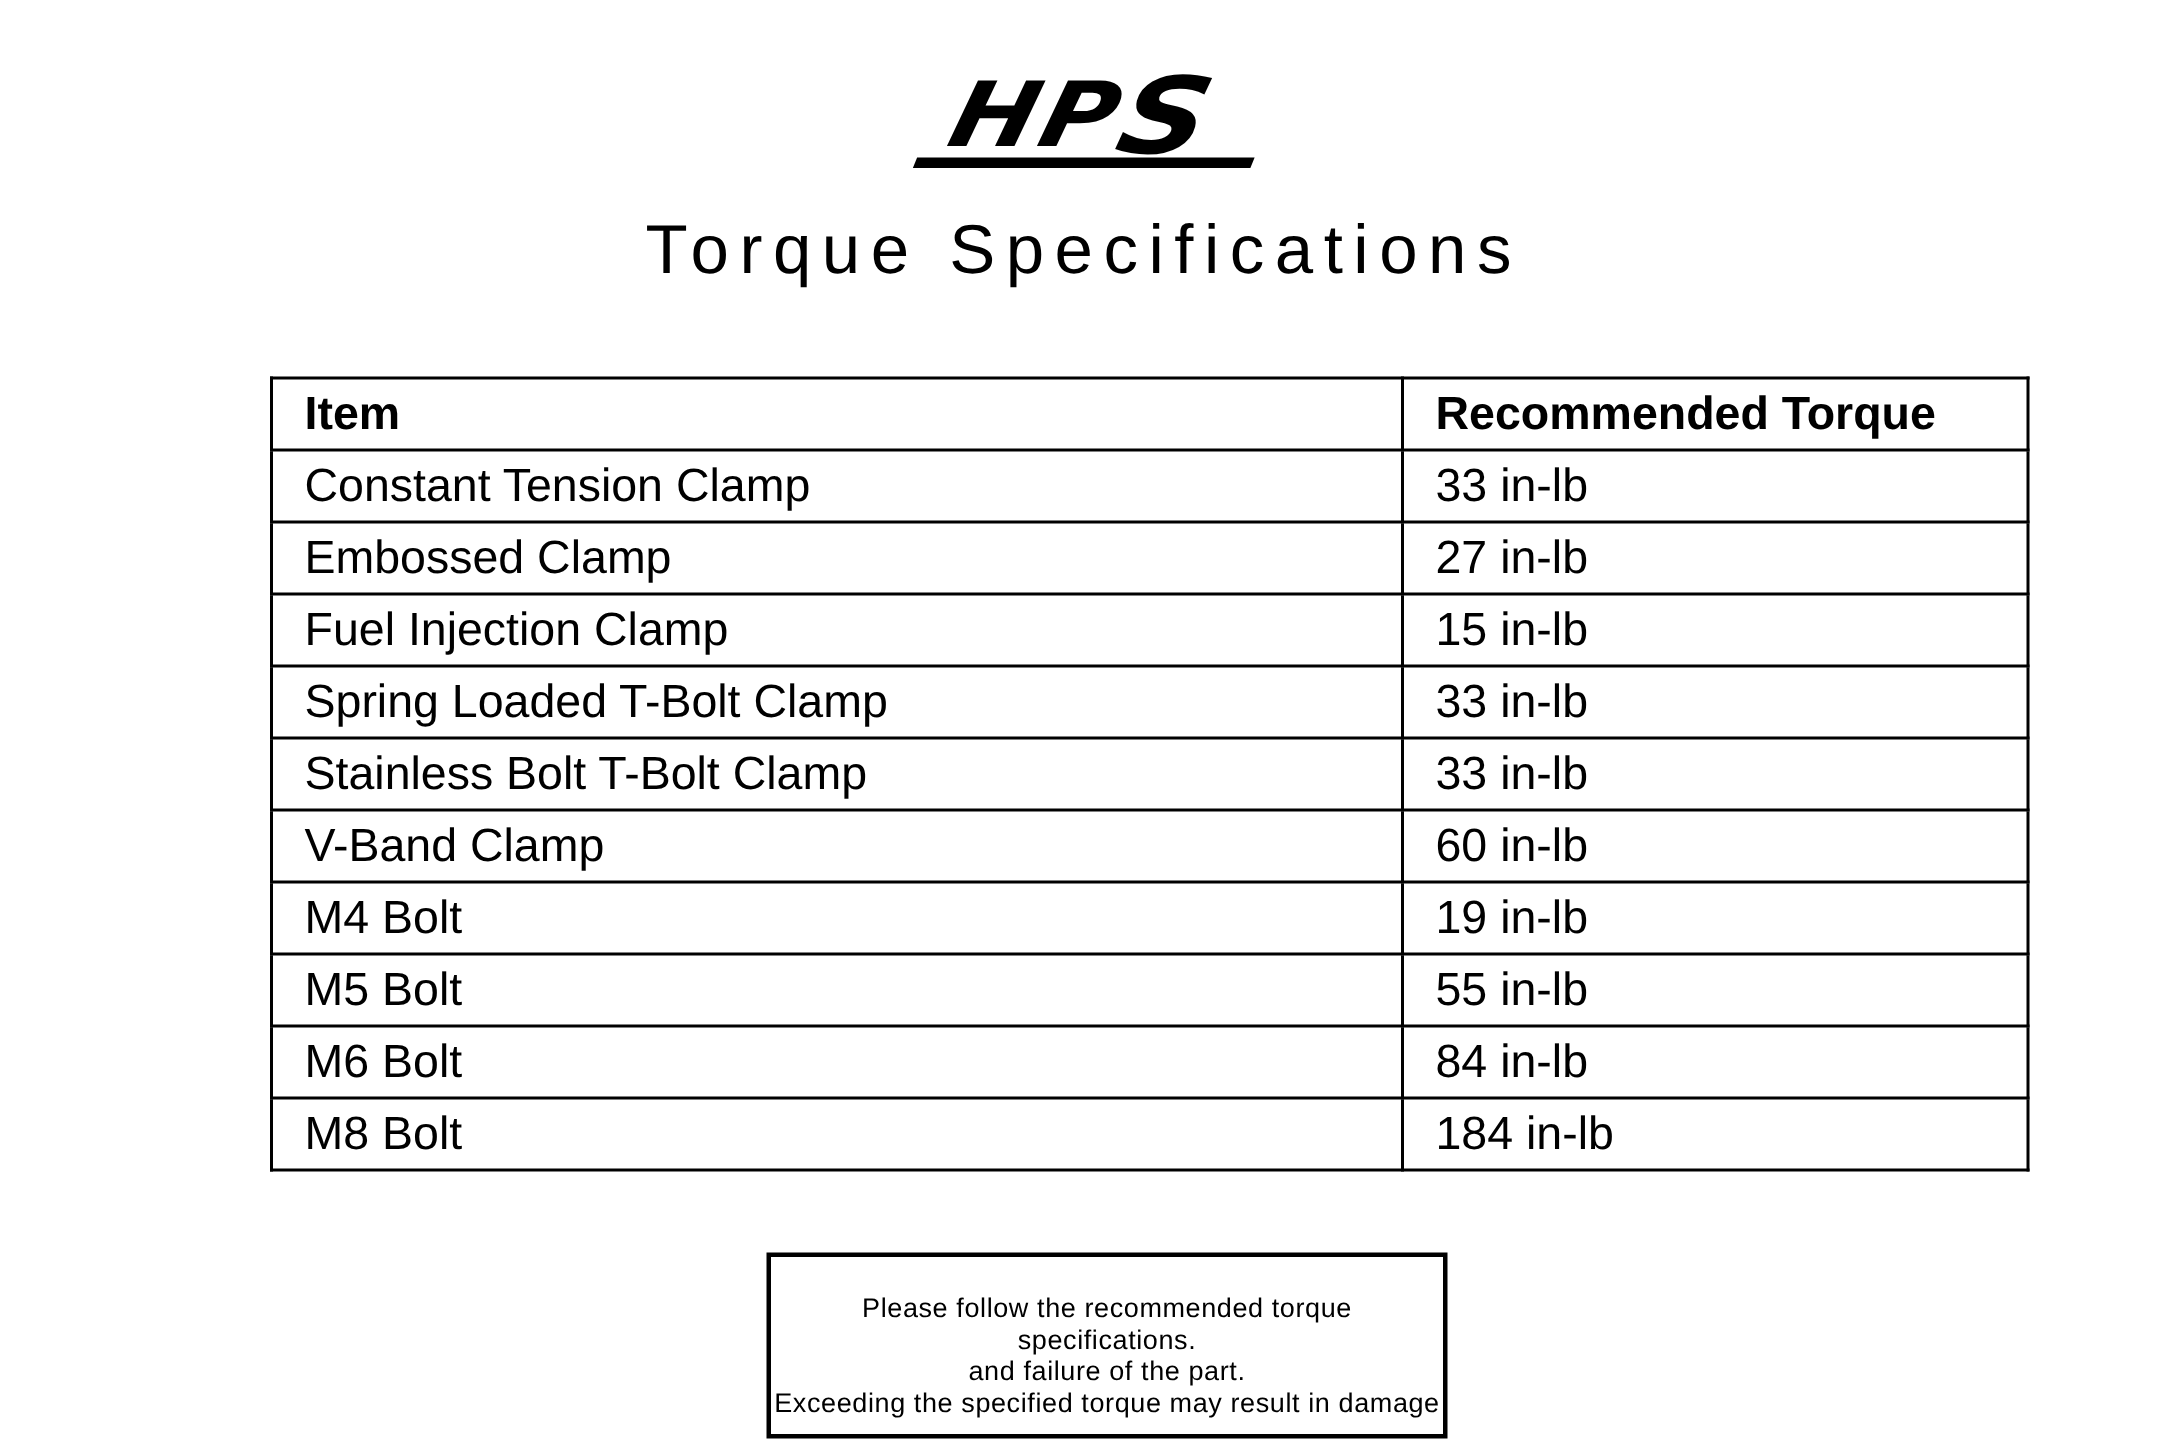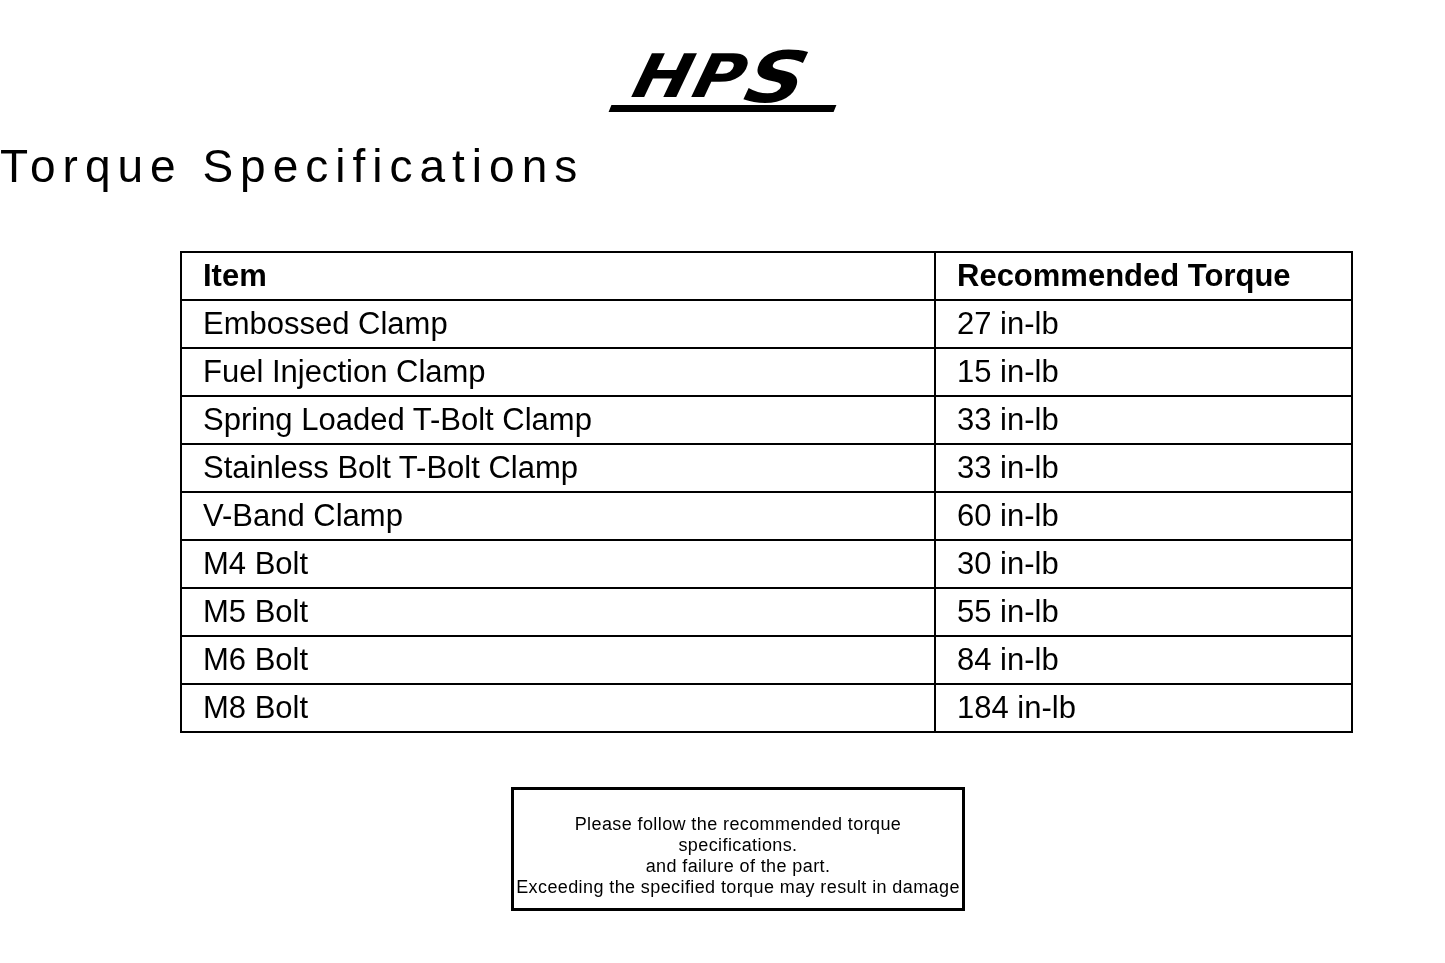--- a/index.html
+++ b/index.html
@@ -43,20 +43,21 @@
     width: 225px;
     height: 7px;
     background: #000000;
     margin: -4px auto 0;
     transform: skewX(-22deg);
   }
 
   
   .title {
     margin: 28px 0 0 0;
+    text-align: center;
     font-size: 46px;
     font-weight: 400;
     letter-spacing: 7px;
     line-height: 1.15;
   }
 
   
   .spec-table {
     border-collapse: collapse;
     table-layout: fixed;
@@ -103,20 +104,24 @@
 
   <table class="spec-table">
     <thead>
       <tr>
         <th class="col-item">Item</th>
         <th class="col-torque">Recommended Torque</th>
       </tr>
     </thead>
     <tbody>
         <tr>
+          <td>Constant Tension Clamp</td>
+          <td>33 in-lb</td>
+        </tr>
+        <tr>
           <td>Embossed Clamp</td>
           <td>27 in-lb</td>
         </tr>
         <tr>
           <td>Fuel Injection Clamp</td>
           <td>15 in-lb</td>
         </tr>
         <tr>
           <td>Spring Loaded T-Bolt Clamp</td>
           <td>33 in-lb</td>
@@ -124,21 +129,21 @@
         <tr>
           <td>Stainless Bolt T-Bolt Clamp</td>
           <td>33 in-lb</td>
         </tr>
         <tr>
           <td>V-Band Clamp</td>
           <td>60 in-lb</td>
         </tr>
         <tr>
           <td>M4 Bolt</td>
-          <td>30 in-lb</td>
+          <td>19 in-lb</td>
         </tr>
         <tr>
           <td>M5 Bolt</td>
           <td>55 in-lb</td>
         </tr>
         <tr>
           <td>M6 Bolt</td>
           <td>84 in-lb</td>
         </tr>
         <tr>

